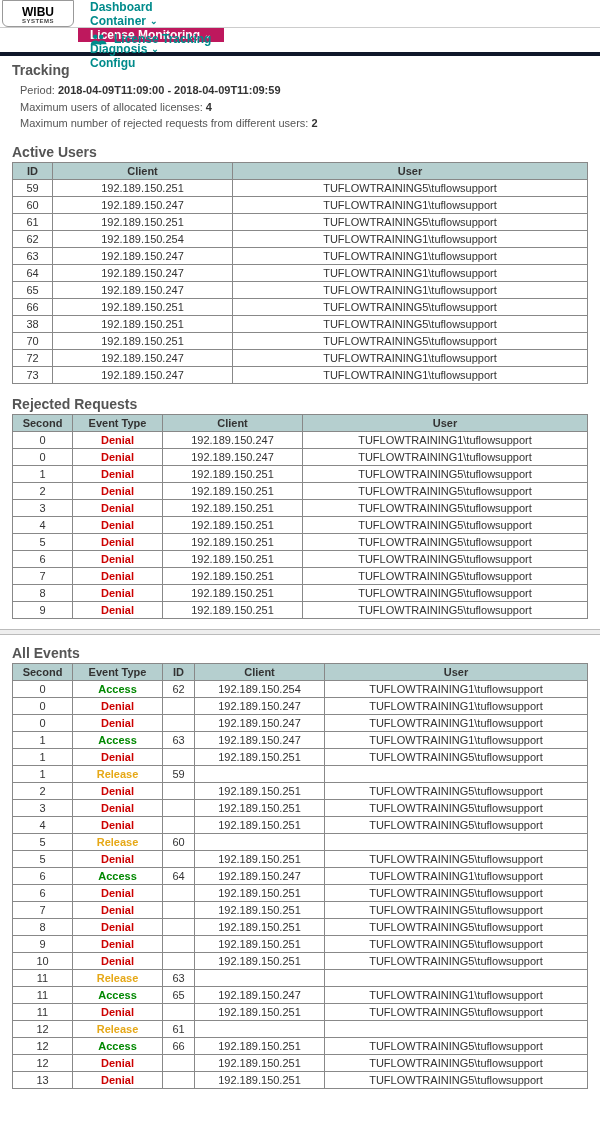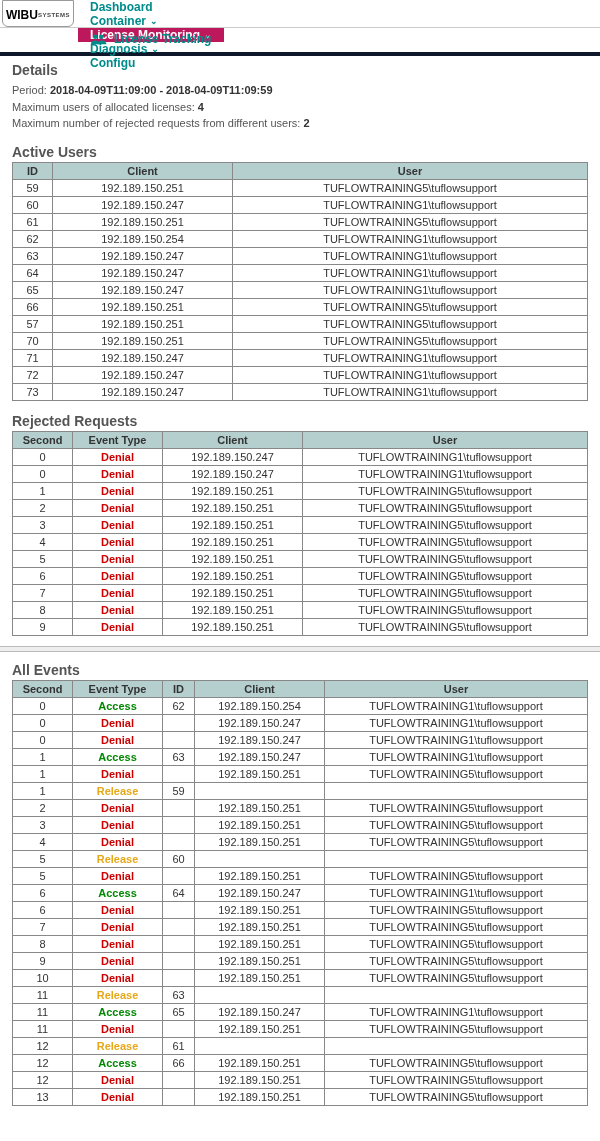--- a/index.html
+++ b/index.html
@@ -14,21 +14,21 @@
   .topnav {
     display: flex;
     align-items: stretch;
     background: #fff;
     border-bottom: 1px solid #ccc;
     height: 28px;
   }
   .logo {
     width: 72px;
     display: flex;
-    flex-direction: row;
+    flex-direction: column;
     align-items: center;
     justify-content: center;
     border: 1px solid #999;
     border-radius: 0 0 6px 6px;
     margin: 0 4px 0 2px;
     font-weight: bold;
     font-size: 12px;
     color: #000;
     line-height: 1;
     padding-top: 2px;
@@ -70,20 +70,21 @@
   .section-heading {
     font-size: 14px;
     font-weight: bold;
     color: #555;
     padding: 6px 12px 2px 12px;
   }
   .block {
     padding: 2px 12px 6px 12px;
     color: #555;
     line-height: 1.5;
+    margin-left: 8px;
   }
   .block b { color: #333; }
   .tbl-wrap { padding: 0 12px 6px 12px; }
   table {
     border-collapse: collapse;
     width: 100%;
     table-layout: fixed;
     padding-left: 36px;
   }
   th, td {
@@ -145,21 +146,21 @@
     <svg viewBox="0 0 24 16" width="20" height="14">
         <circle cx="7" cy="5" r="3" fill="#008b8b"></circle>
         <circle cx="15" cy="5" r="3" fill="#008b8b"></circle>
         <path d="M1 15c0-3 3-5 6-5s6 2 6 5" fill="#008b8b"></path>
         <path d="M10 15c0-3 3-5 6-5s6 2 6 5" fill="#008b8b"></path>
       </svg>
   </span>
   <a href="#">License Tracking</a>
 </div>
 
-<div class="section-heading">Details</div>
+<div class="section-heading">Tracking</div>
 <div class="block">
   <div>
     <span>Period:</span>
     <b>2018-04-09T11:09:00 - 2018-04-09T11:09:59</b>
   </div>
   <div>
     <span>Maximum users of allocated licenses:</span>
     <b>4</b>
   </div>
   <div>
@@ -218,33 +219,28 @@
           <td>65</td>
           <td>192.189.150.247</td>
           <td>TUFLOWTRAINING1\tuflowsupport</td>
         </tr>
         <tr>
           <td>66</td>
           <td>192.189.150.251</td>
           <td>TUFLOWTRAINING5\tuflowsupport</td>
         </tr>
         <tr>
-          <td>57</td>
+          <td>38</td>
           <td>192.189.150.251</td>
           <td>TUFLOWTRAINING5\tuflowsupport</td>
         </tr>
         <tr>
           <td>70</td>
           <td>192.189.150.251</td>
           <td>TUFLOWTRAINING5\tuflowsupport</td>
-        </tr>
-        <tr>
-          <td>71</td>
-          <td>192.189.150.247</td>
-          <td>TUFLOWTRAINING1\tuflowsupport</td>
         </tr>
         <tr>
           <td>72</td>
           <td>192.189.150.247</td>
           <td>TUFLOWTRAINING1\tuflowsupport</td>
         </tr>
         <tr>
           <td>73</td>
           <td>192.189.150.247</td>
           <td>TUFLOWTRAINING1\tuflowsupport</td>

